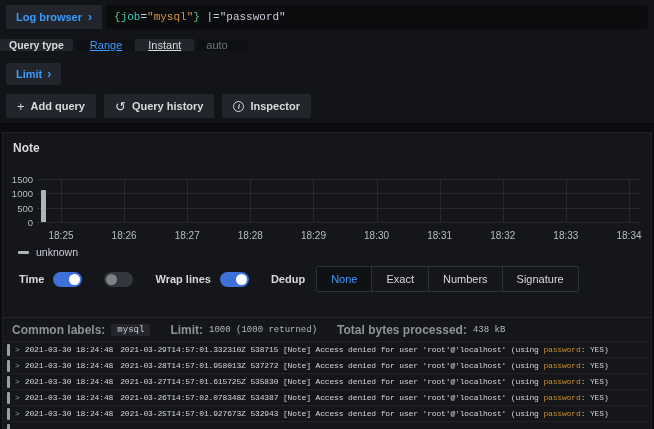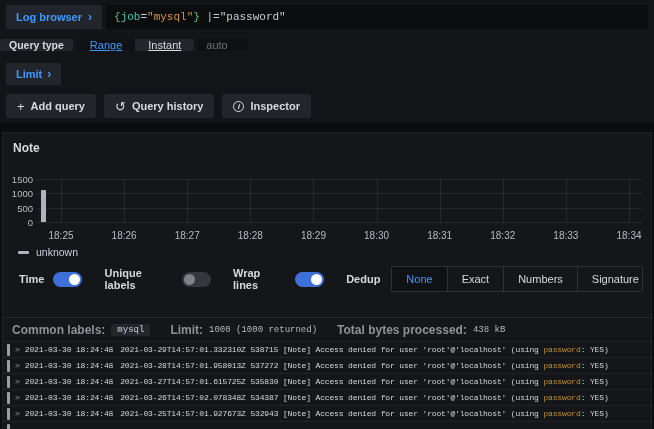--- a/index.html
+++ b/index.html
@@ -192,21 +192,20 @@
   <div class="legend">
       <div class="legend-dash"></div>
       <span class="legend-label">unknown</span>
     </div>
 
   <div class="controls">
     <span class="ctl-label">Time</span>
     <div class="toggle on" id="toggle-time">
         <div class="knob"></div>
       </div>
-    <span class="ctl-label">Unique labels</span>
     <div class="toggle" id="toggle-unique">
         <div class="knob"></div>
       </div>
     <span class="ctl-label">Wrap lines</span>
     <div class="toggle on" id="toggle-wrap">
         <div class="knob"></div>
       </div>
     <span class="ctl-label">Dedup</span>
     <div class="dedup-group">
         <button class="dedup-opt selected">None</button>

